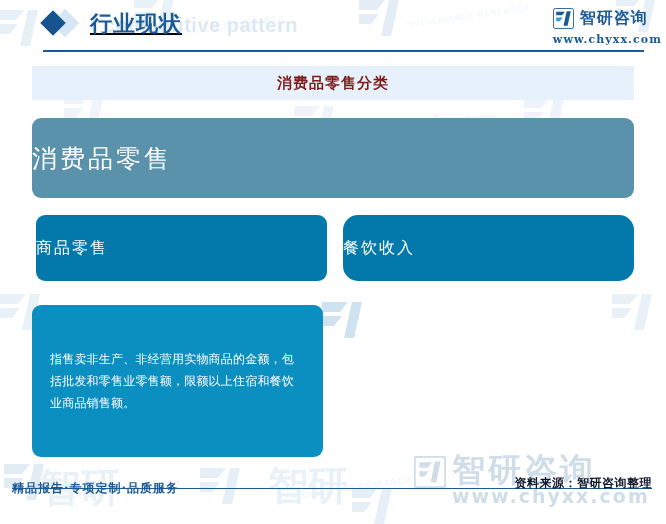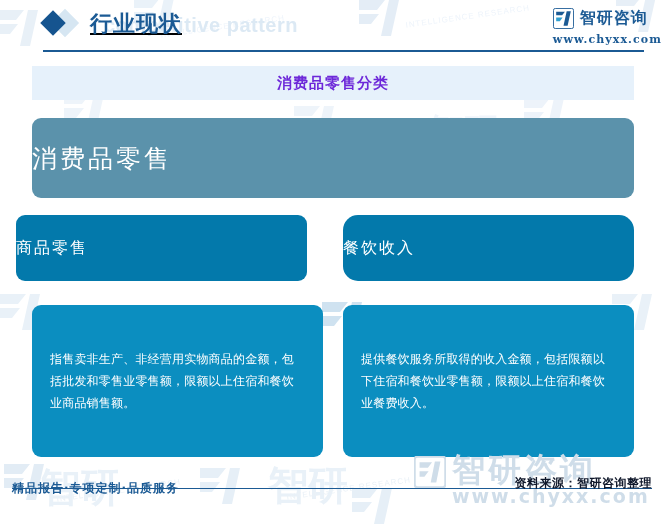--- a/index.html
+++ b/index.html
@@ -165,21 +165,21 @@
     background: #e6f1fb;
     display: flex;
     align-items: center;
     justify-content: center;
     z-index: 2;
   }
   .chart-title-bar .t {
     font-family: "DejaVu Serif", "Liberation Serif", serif;
     font-size: 15px;
     font-weight: bold;
-    color: #6d28d9;
+    color: #7f1d1d;
     letter-spacing: 1px;
   }
 
   
   .diagram { position: absolute; inset: 0; z-index: 2; }
 
   .node {
     position: absolute;
     border-radius: 9px;
     display: flex;
@@ -199,21 +199,21 @@
     font-size: 25px;
     letter-spacing: 3px;
     font-weight: normal;
   }
 
   .node-mid {
     top: 215px;
     height: 66px;
     background: #0379ab;
   }
-  .node-mid-left  { left: 16px;  width: 291px; }
+  .node-mid-left  { left: 36px;  width: 291px; }
   .node-mid-right { left: 343px; width: 291px; border-radius: 15px; }
   .node-mid .lbl {
     font-family: "DejaVu Serif", "Liberation Serif", serif;
     font-size: 16px;
     letter-spacing: 2px;
   }
 
   .node-desc {
     top: 305px;
     height: 152px;
@@ -415,23 +415,20 @@
   </div>
 
   <div class="node node-mid node-mid-right">
     <span class="lbl">餐饮收入</span>
   </div>
 
   <div class="node node-desc node-desc-left">
     <span class="lbl">指售卖非生产、非经营用实物商品的金额，包括批发和零售业零售额，限额以上住宿和餐饮业商品销售额。</span>
   </div>
 
-  <div class="node node-desc node-desc-right">
-    <span class="lbl">提供餐饮服务所取得的收入金额，包括限额以下住宿和餐饮业零售额，限额以上住宿和餐饮业餐费收入。</span>
-  </div>
 </div>
 
 <div class="wm-big">
   <svg class="wm-big-icon" viewBox="0 0 46 46">
     <rect x="1" y="1" width="44" height="44" rx="4" fill="none" stroke="#cfdde9" stroke-width="3"></rect>
     <path d="M8 9 L26 9 L20 17 L8 17 Z" fill="#cfdde9"></path>
     <path d="M8 22 L21 22 L15 30 L8 30 Z" fill="#cfdde9"></path>
     <path d="M30 8 L38 8 L32 38 L24 38 Z" fill="#cfdde9"></path>
   </svg>
   <div class="wm-big-cn">智研咨询</div>

